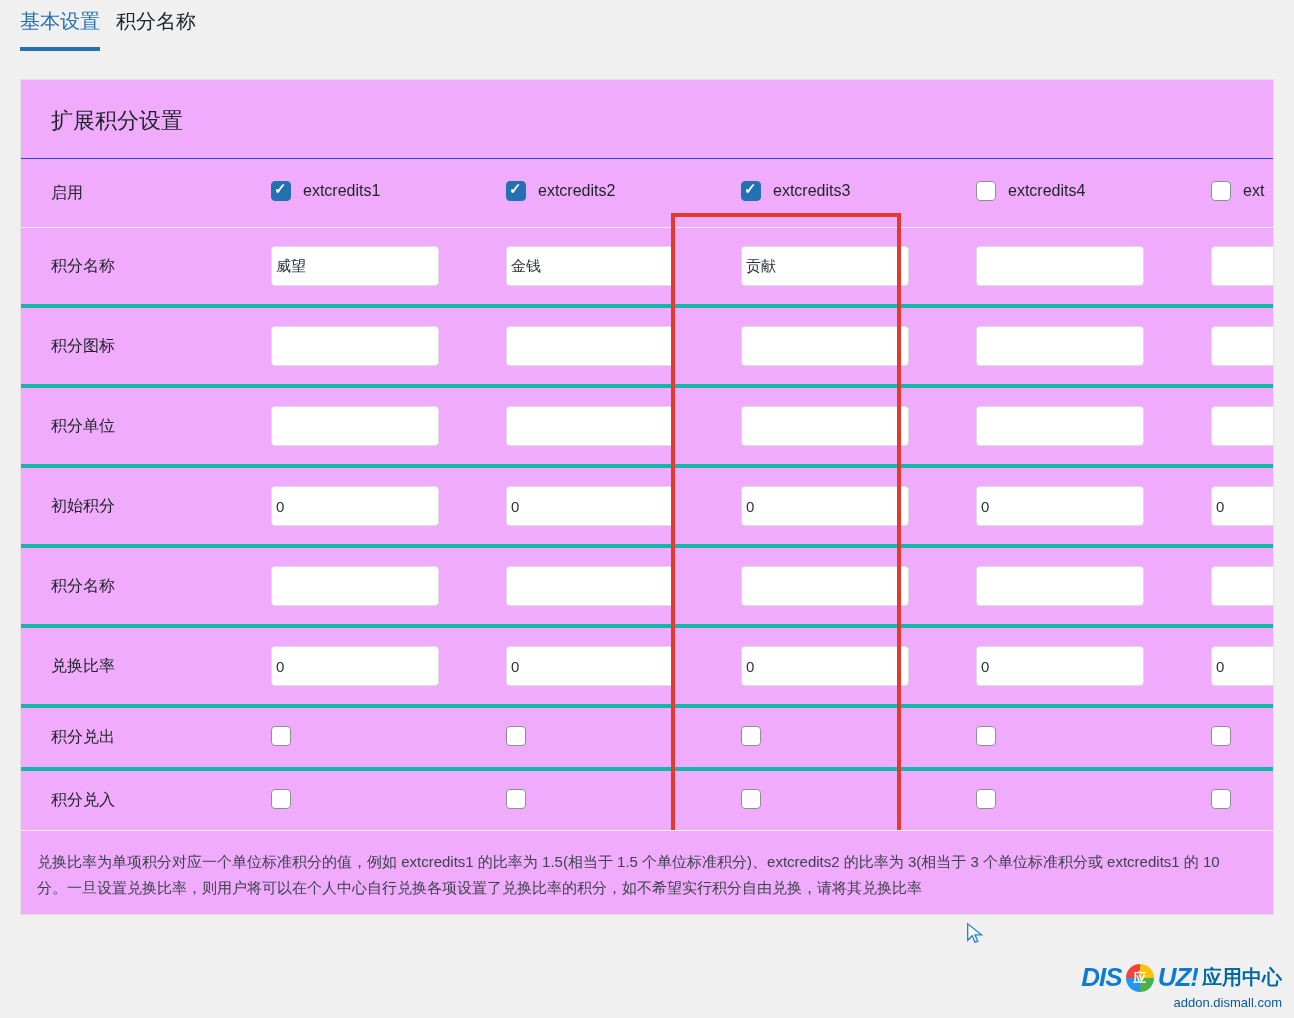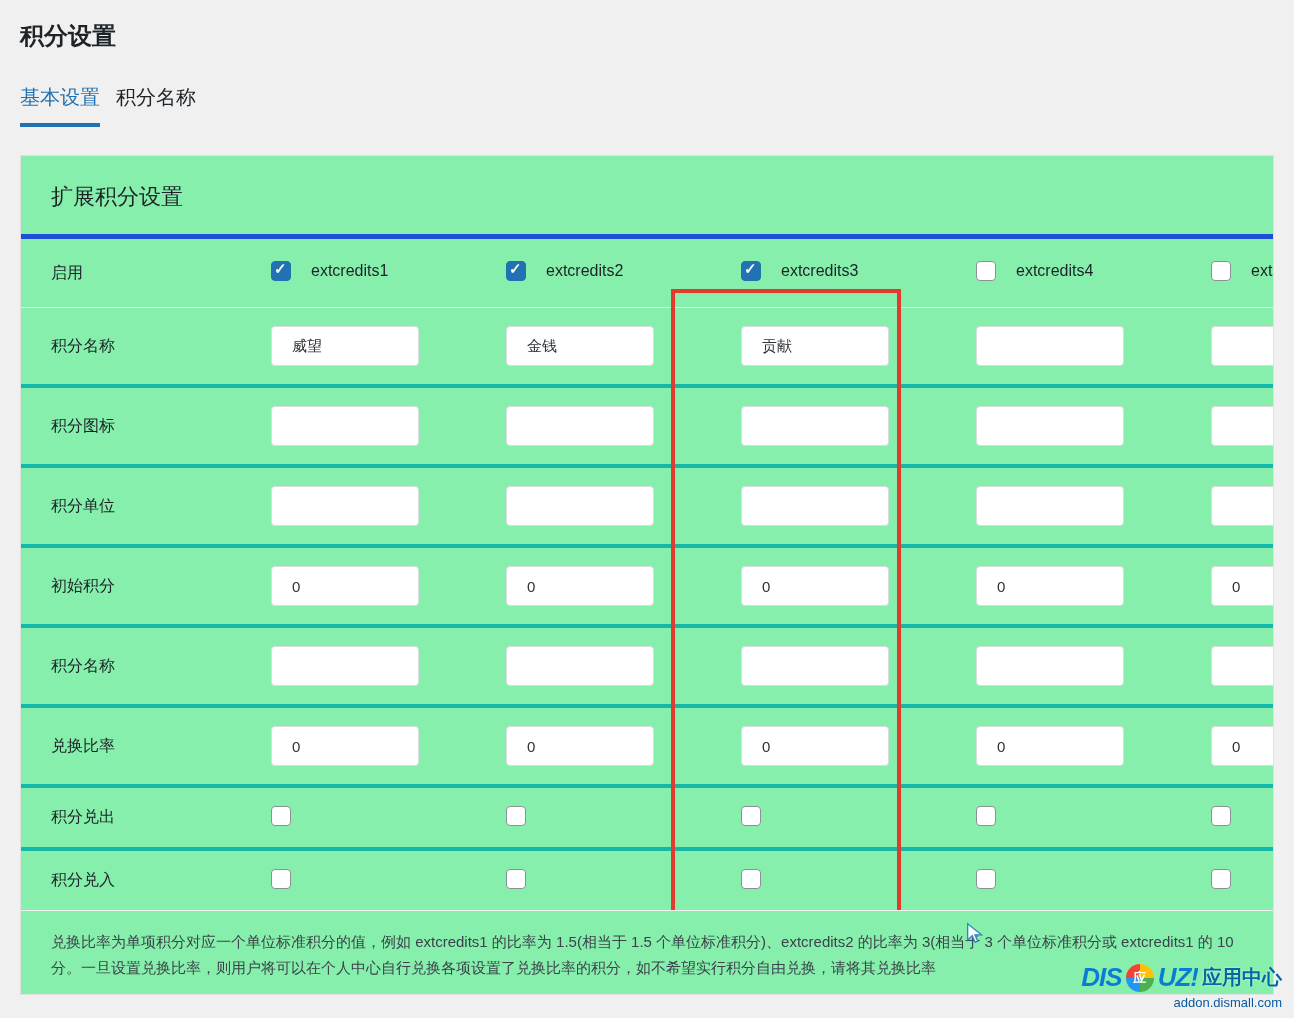--- a/index.html
+++ b/index.html
@@ -27,21 +27,21 @@
       padding: 8px 0 12px 0;
       cursor: pointer;
       color: #1d2327;
       position: relative;
     }
     .tab.active {
       color: #2271b1;
       border-bottom: 4px solid #2271b1;
     }
     .panel {
-      background: #86efac;
+      background: #f0abfc;
       border: 1px solid #e0e0e0;
     }
     .section-title {
       font-size: 22px;
       font-weight: 500;
       padding: 26px 30px 22px 30px;
       color: #1d2327;
     }
     .table-wrap {
       position: relative;
@@ -54,38 +54,38 @@
     }
     .col-label { width: 220px; }
     .col-credit { width: 235px; }
     th, td {
       padding: 18px 10px 18px 30px;
       text-align: left;
       vertical-align: middle;
       font-weight: 400;
     }
     thead th {
-      border-top: 5px solid #1d4ed8;
+      border-top: 1px solid #1d4ed8;
       border-bottom: 1px solid #eaeaea;
       font-size: 16px;
       color: #1d2327;
       padding-top: 22px;
       padding-bottom: 22px;
     }
     tbody td {
       border-bottom: 4px solid #14b8a6;
       font-size: 15px;
       color: #3c434a;
     }
     tbody tr:last-child td { border-bottom: none; }
     .row-label { color: #1d2327; font-size: 16px; }
     .chk-wrap {
       display: inline-flex;
       align-items: center;
-      gap: 20px;
+      gap: 12px;
     }
     input[type="checkbox"] {
       width: 20px;
       height: 20px;
       border: 1px solid #8c8f94;
       border-radius: 4px;
       appearance: none;
       cursor: pointer;
       position: relative;
       background: #fff;
@@ -97,31 +97,31 @@
     input[type="checkbox"]:checked::after {
       content: "✓";
       position: absolute;
       color: #fff;
       font-size: 15px;
       font-weight: bold;
       top: -2px;
       left: 2px;
     }
     input[type="text"] {
-      width: 148px;
+      width: 168px;
       height: 40px;
-      padding: 6px 20px;
+      padding: 6px 4px;
       border: 1px solid #dcdcde;
       border-radius: 4px;
       font-size: 15px;
       color: #2c3338;
       background: #fff;
     }
     .note {
-      padding: 18px 30px 14px 30px;
+      padding: 18px 30px 14px 16px;
       font-size: 15px;
       color: #3c434a;
       line-height: 1.7;
       border-top: 1px solid #f0f0f0;
     }
     .highlight-box {
       position: absolute;
       border: 4px solid #e23b2e;
       pointer-events: none;
       z-index: 10;
@@ -166,21 +166,20 @@
       bottom: 74px;
       width: 22px; height: 22px;
       z-index: 19;
     }
     .cursor-icon svg { width: 100%; height: 100%; }
   </style>
 </head>
 <body>
 
 <div class="container">
-  <h1 class="page-title">积分设置</h1>
 
   <div class="tabs">
     <div class="tab active">基本设置</div>
     <div class="tab">积分名称</div>
   </div>
 
   <div class="panel">
     <div class="section-title">扩展积分设置</div>
 
     <div class="table-wrap">

